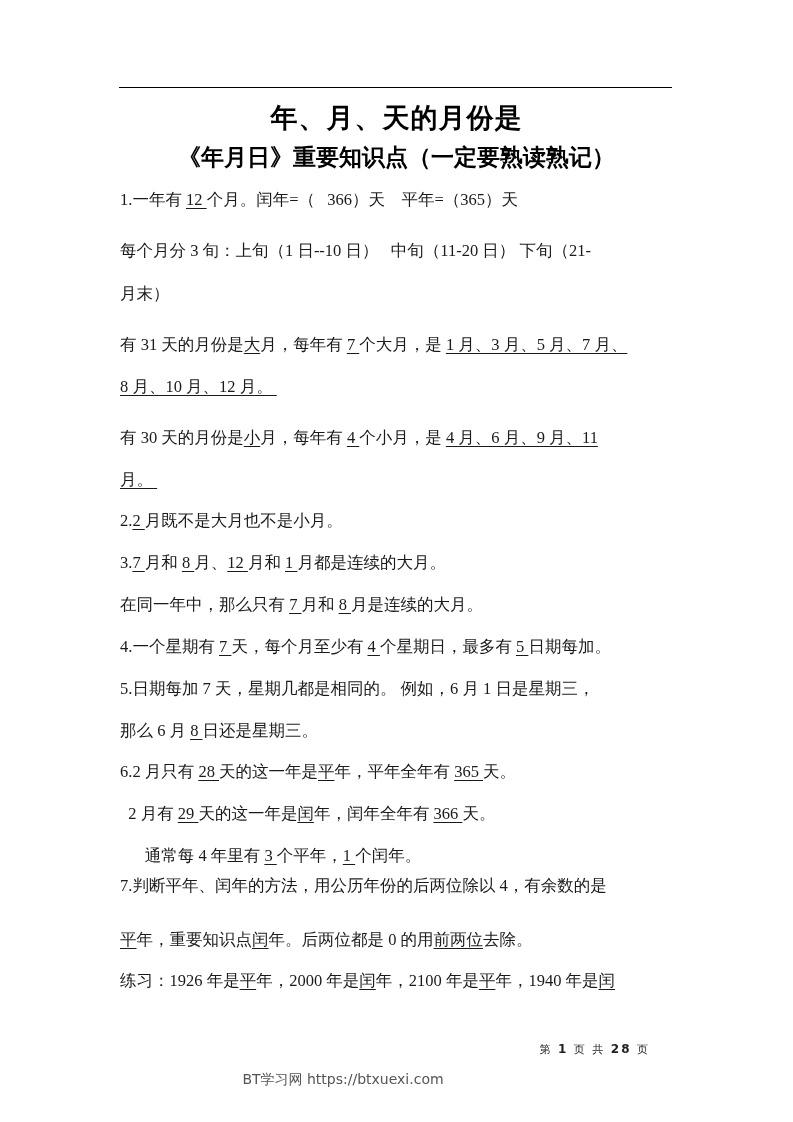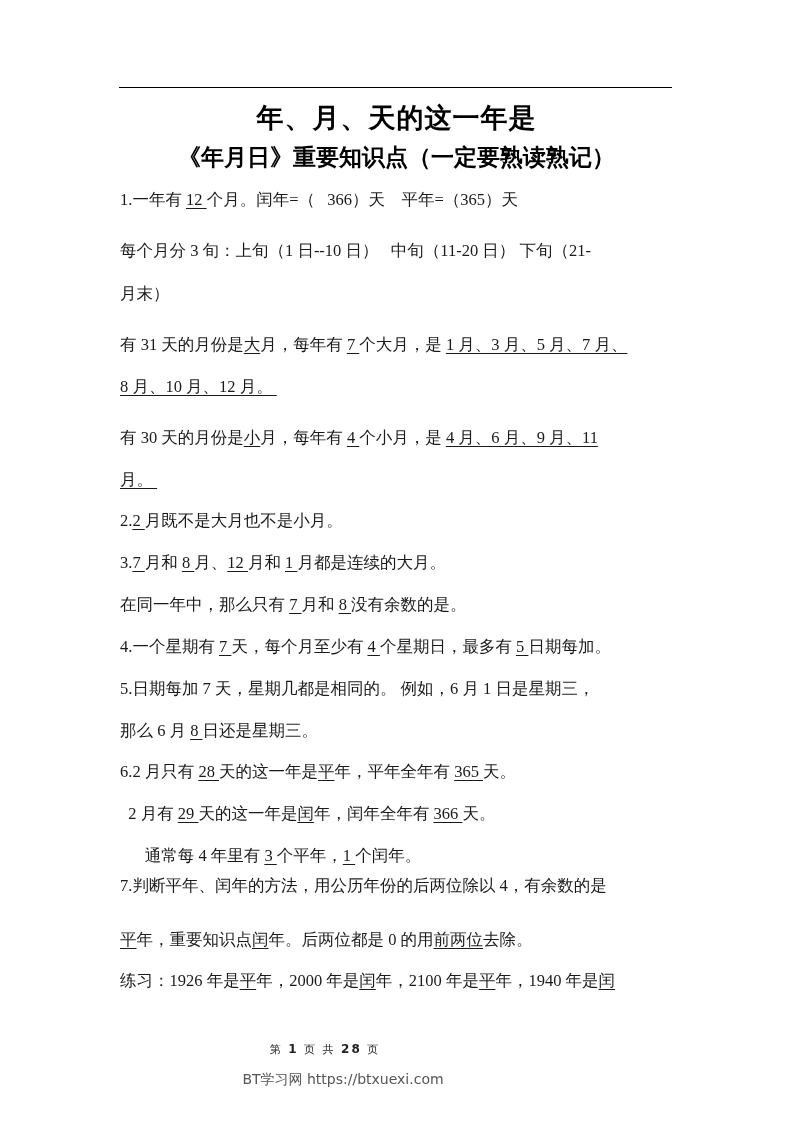--- a/index.html
+++ b/index.html
@@ -18,50 +18,50 @@
     font-weight: bold; color: #000; white-space: nowrap;
   }
   .title1 { top: 100px; font-size: 27px; letter-spacing: 1px; }
   .title2 { top: 142px; font-size: 23px; letter-spacing: 0px; }
   .line {
     position: absolute; left: 120px; width: 560px;
     font-size: 16.5px; line-height: 24px; white-space: nowrap; color: #1a1a1a; font-family: Liberation Serif, serif;
   }
   .u { text-decoration: underline; text-underline-offset: 3px; text-decoration-thickness: 1px; }
   .footer-page {
-    position: absolute; top: 1042px; left: 0; width: 650px; text-align: center;
+    position: absolute; top: 1042px; left: 0; width: 650px; text-align: right;
     font-family: "DejaVu Sans", "Liberation Sans", sans-serif;
     font-size: 11px; color: #222; letter-spacing: 2px;
   }
   .footer-page b { font-weight: bold; font-size: 12px; }
   .footer-site {
     position: absolute; top: 1071px; left: 0; width: 686px; text-align: center;
     font-family: "DejaVu Sans", "Liberation Sans", sans-serif;
     font-size: 14px; color: #555;
   }
 </style>
 </head>
 <body>
 
 <div class="top-rule"></div>
 
-<div class="title title1">年、月、天的这一年是</div>
+<div class="title title1">年、月、天的月份是</div>
 <div class="title title2">《年月日》重要知识点（一定要熟读熟记）</div>
 
 <div id="body-lines">
   <div class="line" style="top:188px"><span>1.一年有&nbsp;</span><span class="u">12&nbsp;</span><span>个月。闰年=（&nbsp;&nbsp;&nbsp;366）天&nbsp;&nbsp;&nbsp;&nbsp;平年=（365）天</span></div>
   <div class="line" style="top:239px"><span>每个月分&nbsp;3&nbsp;旬：上旬（1&nbsp;日--10&nbsp;日）&nbsp;&nbsp;&nbsp;中旬（11-20&nbsp;日）&nbsp;下旬（21-</span></div>
   <div class="line" style="top:282px"><span>月末）</span></div>
   <div class="line" style="top:333px"><span>有&nbsp;31&nbsp;天的月份是</span><span class="u">大</span><span>月，每年有&nbsp;</span><span class="u">7&nbsp;</span><span>个大月，是&nbsp;</span><span class="u">1&nbsp;月、3&nbsp;月、5&nbsp;月、7&nbsp;月、</span></div>
   <div class="line" style="top:375px"><span class="u">8&nbsp;月、10&nbsp;月、12&nbsp;月。&nbsp;</span></div>
   <div class="line" style="top:426px"><span>有&nbsp;30&nbsp;天的月份是</span><span class="u">小</span><span>月，每年有&nbsp;</span><span class="u">4&nbsp;</span><span>个小月，是&nbsp;</span><span class="u">4&nbsp;月、6&nbsp;月、9&nbsp;月、11</span></div>
   <div class="line" style="top:468px"><span class="u">月。&nbsp;</span></div>
   <div class="line" style="top:509px"><span>2.</span><span class="u">2&nbsp;</span><span>月既不是大月也不是小月。</span></div>
   <div class="line" style="top:551px"><span>3.</span><span class="u">7&nbsp;</span><span>月和&nbsp;</span><span class="u">8&nbsp;</span><span>月、</span><span class="u">12&nbsp;</span><span>月和&nbsp;</span><span class="u">1&nbsp;</span><span>月都是连续的大月。</span></div>
-  <div class="line" style="top:593px"><span>在同一年中，那么只有&nbsp;</span><span class="u">7&nbsp;</span><span>月和&nbsp;</span><span class="u">8&nbsp;</span><span>没有余数的是。</span></div>
+  <div class="line" style="top:593px"><span>在同一年中，那么只有&nbsp;</span><span class="u">7&nbsp;</span><span>月和&nbsp;</span><span class="u">8&nbsp;</span><span>月是连续的大月。</span></div>
   <div class="line" style="top:635px"><span>4.一个星期有&nbsp;</span><span class="u">7&nbsp;</span><span>天，每个月至少有&nbsp;</span><span class="u">4&nbsp;</span><span>个星期日，最多有&nbsp;</span><span class="u">5&nbsp;</span><span>日期每加。</span></div>
   <div class="line" style="top:677px"><span>5.日期每加&nbsp;7&nbsp;天，星期几都是相同的。&nbsp;例如，6&nbsp;月&nbsp;1&nbsp;日是星期三，</span></div>
   <div class="line" style="top:719px"><span>那么&nbsp;6&nbsp;月&nbsp;</span><span class="u">8&nbsp;</span><span>日还是星期三。</span></div>
   <div class="line" style="top:760px"><span>6.2&nbsp;月只有&nbsp;</span><span class="u">28&nbsp;</span><span>天的这一年是</span><span class="u">平</span><span>年，平年全年有&nbsp;</span><span class="u">365&nbsp;</span><span>天。</span></div>
   <div class="line" style="top:802px"><span>&nbsp;&nbsp;2&nbsp;月有&nbsp;</span><span class="u">29&nbsp;</span><span>天的这一年是</span><span class="u">闰</span><span>年，闰年全年有&nbsp;</span><span class="u">366&nbsp;</span><span>天。</span></div>
   <div class="line" style="top:844px"><span>&nbsp;&nbsp;&nbsp;&nbsp;&nbsp;&nbsp;通常每&nbsp;4&nbsp;年里有&nbsp;</span><span class="u">3&nbsp;</span><span>个平年，</span><span class="u">1&nbsp;</span><span>个闰年。</span></div>
   <div class="line" style="top:874px"><span>7.判断平年、闰年的方法，用公历年份的后两位除以&nbsp;4，有余数的是</span></div>
   <div class="line" style="top:928px"><span class="u">平</span><span>年，重要知识点</span><span class="u">闰</span><span>年。后两位都是&nbsp;0&nbsp;的用</span><span class="u">前两位</span><span>去除。</span></div>
   <div class="line" style="top:969px"><span>练习：1926&nbsp;年是</span><span class="u">平</span><span>年，2000&nbsp;年是</span><span class="u">闰</span><span>年，2100&nbsp;年是</span><span class="u">平</span><span>年，1940&nbsp;年是</span><span class="u">闰</span></div>
 </div>

